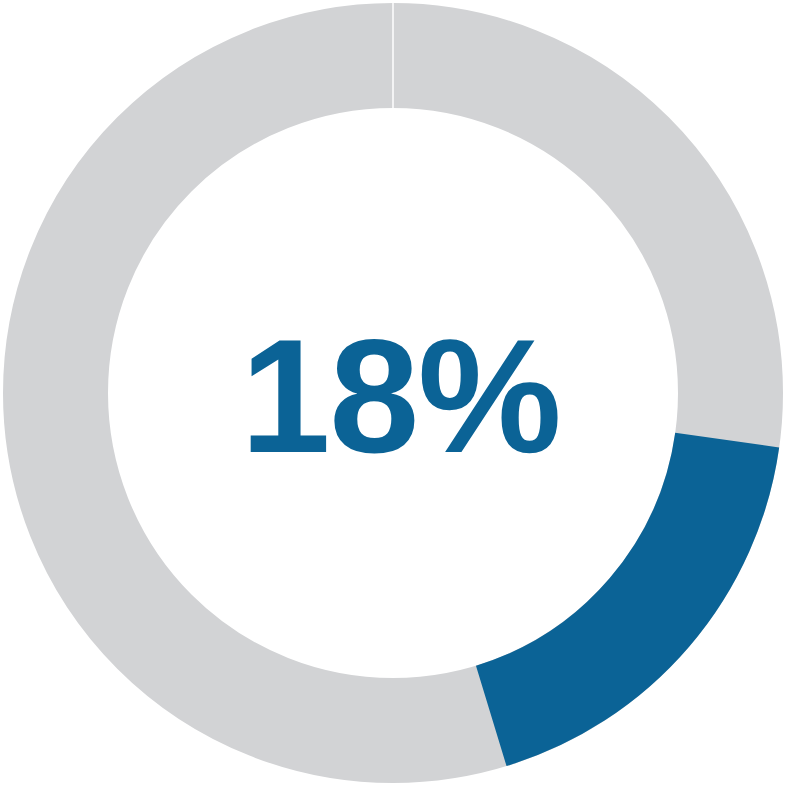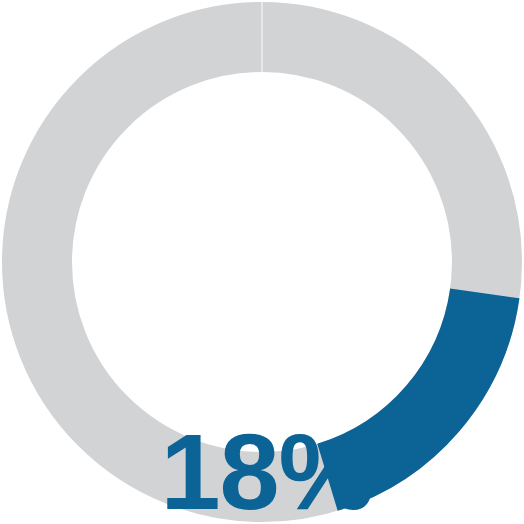--- a/index.html
+++ b/index.html
@@ -26,21 +26,21 @@
     height: 524px;
     display: block;
   }
   .center-label {
     position: absolute;
     left: 0;
     top: 0;
     width: 524px;
     height: 524px;
     display: flex;
-    align-items: flex-end;
+    align-items: center;
     justify-content: center;
     pointer-events: none;
   }
   .center-label-text {
     font-family: "Liberation Sans", sans-serif;
     font-weight: bold;
     font-size: 108px;
     line-height: 1;
     letter-spacing: -1px;
     color: #0b6396;

